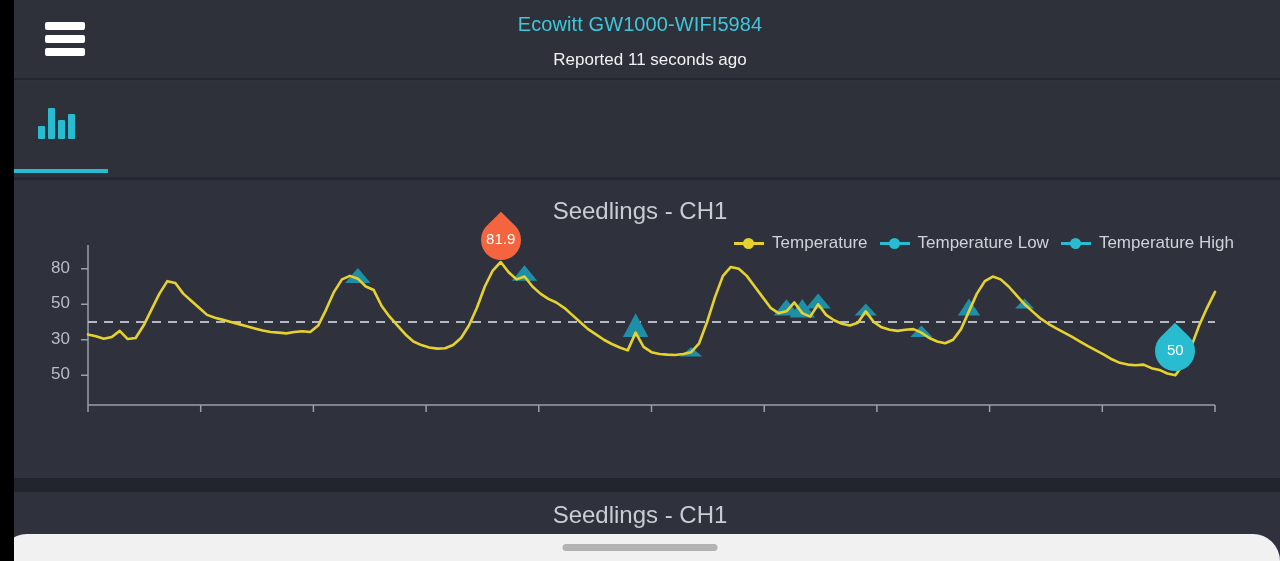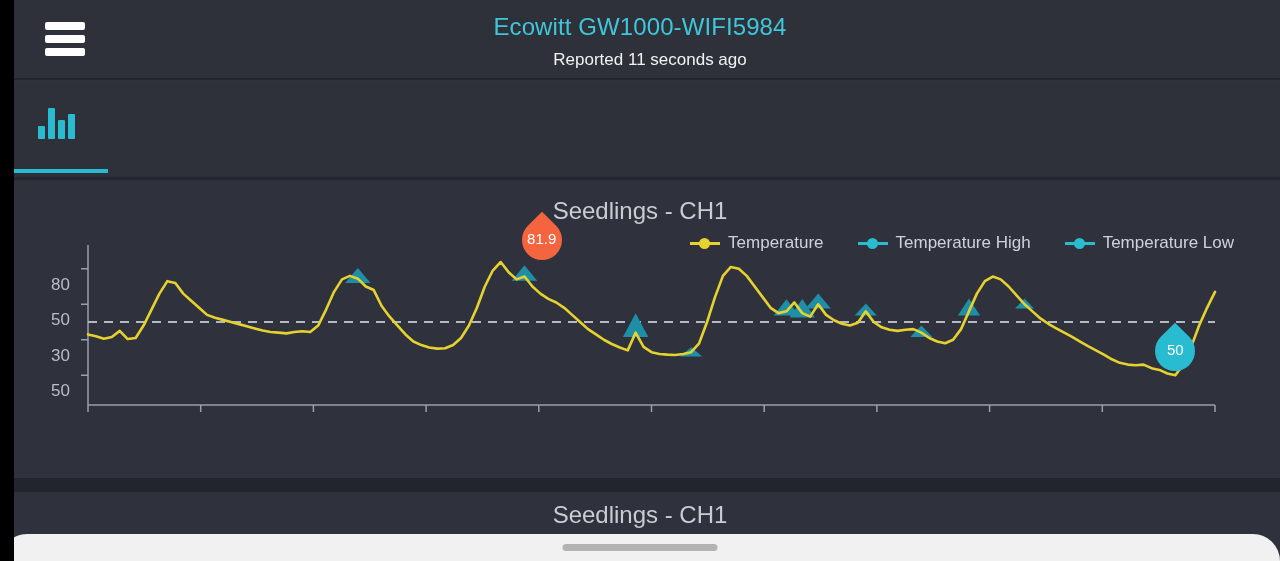--- a/index.html
+++ b/index.html
@@ -29,21 +29,21 @@
     cursor:pointer;
   }
   .hamburger-top span {
     display:block; width:40px; height:8px;
     background:#ffffff; border-radius:2px;
   }
   .device-title {
     position:absolute; left:0; top:13px; width:1280px;
     text-align:center;
     color:#3fc6d9;
-    font-size:24px;
+    font-size:20px;
     letter-spacing:0.1px;
   }
   .reported {
     position:absolute; left:0; top:50px; width:1280px;
     text-align:center;
     color:#f2f2f2;
     font-size:17px;
     padding-left:20px;
   }
 
@@ -135,40 +135,40 @@
     background:#2f323c;
   }
   .chart-title {
     position:absolute; left:0; top:14px; width:1280px;
     text-align:center;
     color:#c9ccd2;
     font-size:24px;
   }
   .legend {
     position:absolute; right:46px; top:50px;
-    display:flex; gap:34px; align-items:center;justify-content:flex-end;
+    display:flex; gap:12px; align-items:center;justify-content:flex-end;
   }
   .legend-item { display:flex; align-items:center; gap:0px; cursor:pointer; }
   .legend-line {
     display:block; width:30px; height:3px; position:relative;
   }
   .legend-dot {
     position:absolute; left:9px; top:-4px;
     width:11px; height:11px; border-radius:50%;
   }
   .legend-text {
     margin-left:8px;
     color:#cfd2d8; font-size:17px;
   }
   .plot {
     position:absolute; left:0; top:78px; width:1280px; height:160px;
   }
   .ylabel {
     position:absolute; right:0; width:40px; text-align:right;
-    color:#b9bcc4; font-size:17px;margin-top:17px;
+    color:#b9bcc4; font-size:17px;
   }
   .xlabel {
     position:absolute; top:252px;
     width:130px; text-align:center;
     color:#b9bcc4; font-size:15px; line-height:19px;
   }
   .thresh-label {
     position:absolute; left:1222px; top:352px;
     color:#b9bcc4; font-size:17px;
   }
@@ -285,27 +285,27 @@
         <div class="legend-item">
           <span class="legend-line" style="background: rgb(230, 210, 46);">
             <span class="legend-dot" style="background: rgb(230, 210, 46);"></span>
           </span>
           <span class="legend-text">Temperature</span>
         </div>
         <div class="legend-item">
           <span class="legend-line" style="background: rgb(41, 188, 208);">
             <span class="legend-dot" style="background: rgb(41, 188, 208);"></span>
           </span>
-          <span class="legend-text">Temperature High</span>
+          <span class="legend-text">Temperature Low</span>
         </div>
         <div class="legend-item">
           <span class="legend-line" style="background: rgb(41, 188, 208);">
             <span class="legend-dot" style="background: rgb(41, 188, 208);"></span>
           </span>
-          <span class="legend-text">Temperature Low</span>
+          <span class="legend-text">Temperature High</span>
         </div>
       </div>
 
     <div class="plot" id="plot1">
         <div class="ylabel" style="left: 30px; top: 103.25px;">50</div>
         <div class="ylabel" style="left: 30px; top: 67.75px;">30</div>
         <div class="ylabel" style="left: 30px; top: 32.25px;">50</div>
         <div class="ylabel" style="left: 30px; top: -3.25px;">80</div>
         <div class="xlabel" style="left: 23px;">
           <div>Oct 07</div>
@@ -376,21 +376,21 @@
           <path d="M773.7239436619718,54.610000000000014 L786.4225352112676,38.27999999999998 L799.1211267605634,54.610000000000014 Z" fill="#1f8fa8"></path>
           <path d="M789.5971830985916,56.385000000000005 L802.2957746478874,37.925000000000004 L814.9943661971831,56.385000000000005 Z" fill="#1f8fa8"></path>
           <path d="M805.4704225352114,47.51000000000001 L818.1690140845071,32.6 L830.8676056338029,47.51000000000001 Z" fill="#1f8fa8"></path>
           <path d="M854.6774647887324,54.610000000000014 L865.7887323943662,42.53999999999999 L876.9,54.610000000000014 Z" fill="#1f8fa8"></path>
           <path d="M910.2338028169014,75.91000000000001 L921.3450704225352,64.55 L932.456338028169,75.91000000000001 Z" fill="#1f8fa8"></path>
           <path d="M957.8535211267606,54.610000000000014 L968.9647887323944,37.57000000000002 L980.0760563380281,54.610000000000014 Z" fill="#1f8fa8"></path>
           <path d="M1014.9971830985913,47.51000000000001 L1024.5211267605632,37.57000000000002 L1034.045070422535,47.51000000000001 Z" fill="#1f8fa8"></path>
           <path d="M680.0718309859154,95.435 L691.1830985915492,86.205 L702.294366197183,95.435 Z" fill="#1f8fa8"></path>
           <path d="M88,73.425L95.93661971830986,75.2L103.87323943661971,77.685L111.80985915492957,75.91000000000001L119.74647887323944,69.875L127.6830985915493,78.03999999999998L135.61971830985914,76.97500000000001L143.55633802816902,64.55L151.49295774647888,48.574999999999996L159.42957746478874,32.6L167.3661971830986,20.175L175.30281690140845,21.95L183.2394366197183,32.6L191.17605633802816,39.699999999999996L199.11267605633802,46.800000000000004L207.04929577464787,53.9L214.98591549295776,56.739999999999995L222.9225352112676,58.87000000000002L230.85915492957747,61L238.7957746478873,63.12999999999998L246.73239436619718,65.26L254.66901408450704,67.38999999999999L262.6056338028169,69.52L270.5422535211268,70.94L278.4788732394366,71.64999999999999L286.41549295774644,72.36000000000001L294.3521126760563,70.94L302.2887323943662,70.23L310.22535211267603,70.94L318.1619718309859,64.55L326.09859154929575,48.574999999999996L334.03521126760563,30.824999999999996L341.9718309859155,18.400000000000002L349.90845070422534,14.849999999999998L357.8450704225352,17.68999999999999L365.78169014084506,25.5L373.71830985915494,29.050000000000004L381.65492957746477,45.025L389.5915492957746,55.675L397.52816901408454,64.55L405.46478873239437,73.425L413.40140845070425,80.52499999999999L421.3380281690141,84.075L429.2746478873239,86.56L437.2112676056338,87.625L445.1478873239437,87.27L453.08450704225356,84.075L461.0211267605634,76.97500000000001L468.9577464788732,64.55L476.8943661971831,46.800000000000004L484.83098591549293,25.5L492.7676056338028,9.525000000000002L500.7042253521127,1.0049999999999795L508.64084507042253,11.3L516.5774647887324,18.400000000000002L524.5140845070423,15.56000000000001L532.4507042253521,25.5L540.3873239436621,32.6L548.3239436619718,37.925000000000004L556.2605633802816,41.475L564.1971830985915,46.800000000000004L572.1338028169014,53.9L580.0704225352113,61L588.0070422535211,68.10000000000001L595.943661971831,73.425L603.8802816901408,78.75L611.8169014084507,83.01L619.7535211267606,86.56L627.6901408450703,89.39999999999999L635.6267605633803,71.64999999999999L643.5633802816901,85.85000000000001L651.5,91.175L659.4366197183099,92.95L667.3732394366197,93.66000000000001L675.3098591549295,94.01499999999999L683.2464788732394,92.95L691.1830985915492,91.175L699.1197183098592,82.3L707.0563380281691,61L714.992957746479,36.15L722.9295774647887,14.849999999999998L730.8661971830986,5.975L738.8028169014085,7.75L746.7394366197183,14.849999999999998L754.6760563380282,25.5L762.612676056338,36.15L770.5492957746478,46.800000000000004L778.4859154929577,52.125L786.4225352112676,50.35L794.3591549295775,41.475L802.2957746478874,52.125L810.2323943661972,55.675L818.1690140845071,43.25L826.1056338028169,53.9L834.0422535211268,59.224999999999994L841.9788732394367,62.77499999999999L849.9154929577464,64.55L857.8521126760563,61.71000000000002L865.7887323943662,50.35L873.725352112676,61L881.6619718309859,66.325L889.5985915492959,68.81L897.5352112676056,69.875L905.4718309859155,68.81L913.4084507042254,68.10000000000001L921.3450704225352,71.64999999999999L929.2816901408451,76.97500000000001L937.2183098591549,80.52499999999999L945.1549295774648,82.3L953.0915492957746,78.75L961.0281690140845,68.10000000000001L968.9647887323944,50.35L976.9014084507041,32.6L984.8380281690141,20.175L992.774647887324,15.56000000000001L1000.7112676056338,18.400000000000002L1008.6478873239437,25.5L1016.5845070422536,34.375L1024.5211267605632,43.25L1032.457746478873,50.35L1040.394366197183,57.45L1048.3309859154929,62.77499999999999L1056.2676056338028,67.38999999999999L1064.2042253521126,71.64999999999999L1072.1408450704225,75.91000000000001L1080.0774647887324,80.52499999999999L1088.0140845070423,85.13999999999999L1095.9507042253522,89.39999999999999L1103.887323943662,93.66000000000001L1111.823943661972,98.27499999999999L1119.7605633802816,101.825L1127.6971830985915,103.60000000000001L1135.6338028169014,104.31L1143.5704225352113,103.60000000000001L1151.5070422535211,107.14999999999999L1159.443661971831,108.925L1167.3802816901407,112.47500000000001L1175.3169014084508,114.25L1183.2535211267607,103.60000000000001L1191.1901408450703,85.85000000000001L1199.1267605633802,64.55L1207.0633802816901,46.800000000000004L1215,30.824999999999996" fill="none" stroke="#e6d22e" stroke-width="2.6" stroke-linejoin="round" stroke-linecap="round"></path>
         </svg>
-        <div class="pin" style="left: 480.704px; top: -40.995px; margin-left: 41px;">
+        <div class="pin" style="left: 480.704px; top: -40.995px;">
           <div class="pin-body" style="background: rgb(244, 101, 63); border-radius: 50% 50% 50% 0px; transform: rotate(135deg);"></div>
           <div class="pin-text">81.9</div>
         </div>
         <div class="pin" style="left: 1155.32px; top: 70.25px;">
           <div class="pin-body" style="background: rgb(41, 188, 208); border-radius: 50% 50% 50% 0px; transform: rotate(135deg);"></div>
           <div class="pin-text">50</div>
         </div>
       </div>
 
     <div class="thresh-label">65</div>

